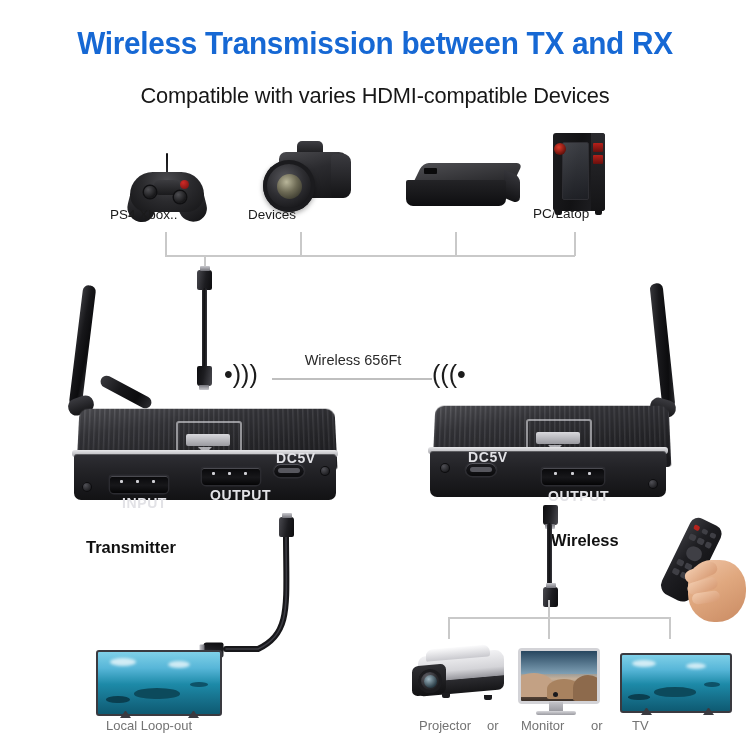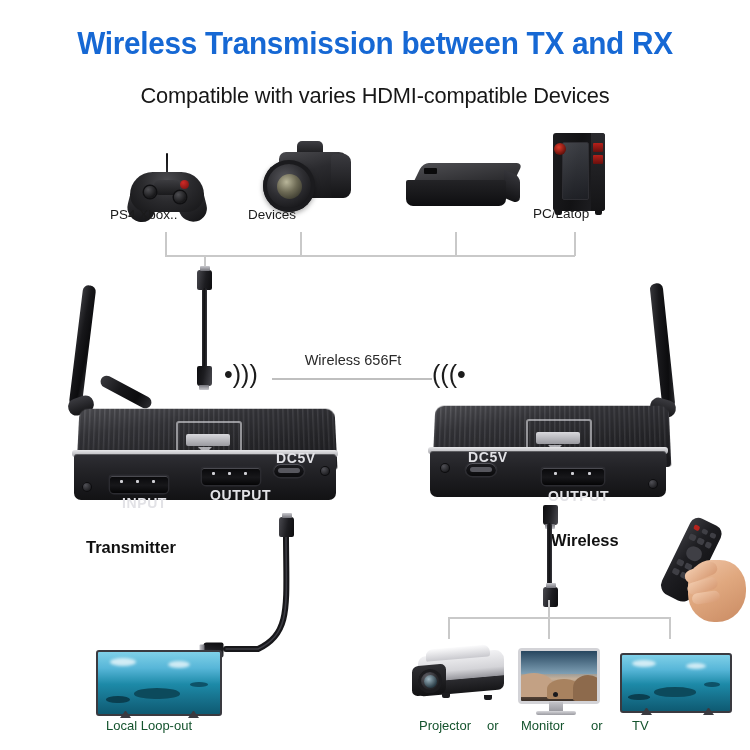--- a/index.html
+++ b/index.html
@@ -24,21 +24,21 @@
   }
   #subtitle{
     left:0;top:83px;width:750px;text-align:center;
     font-size:22.5px;color:#171717;letter-spacing:-0.2px;
     transform:scaleX(0.97);
   }
 
   
   .src-label{font-size:13.5px;color:#1b1b1b;text-align:left;white-space:nowrap;}
   .dev-name{font-size:16.5px;font-weight:bold;color:#111;white-space:nowrap;}
-  .small-label{font-size:13px;color:#14532d;white-space:nowrap;}
+  .small-label{font-size:13px;color:#737373;white-space:nowrap;}
   .mid-text{font-size:14.5px;color:#2a2a2a;white-space:nowrap;text-align:center;}
 
   
   .bline{background:#c9c9c9;position:absolute;}
   .hline{height:1.6px;}
   .vline{width:1.6px;}
 
   
   .pad-body{
     position:absolute;width:74px;height:40px;left:0;top:14px;

